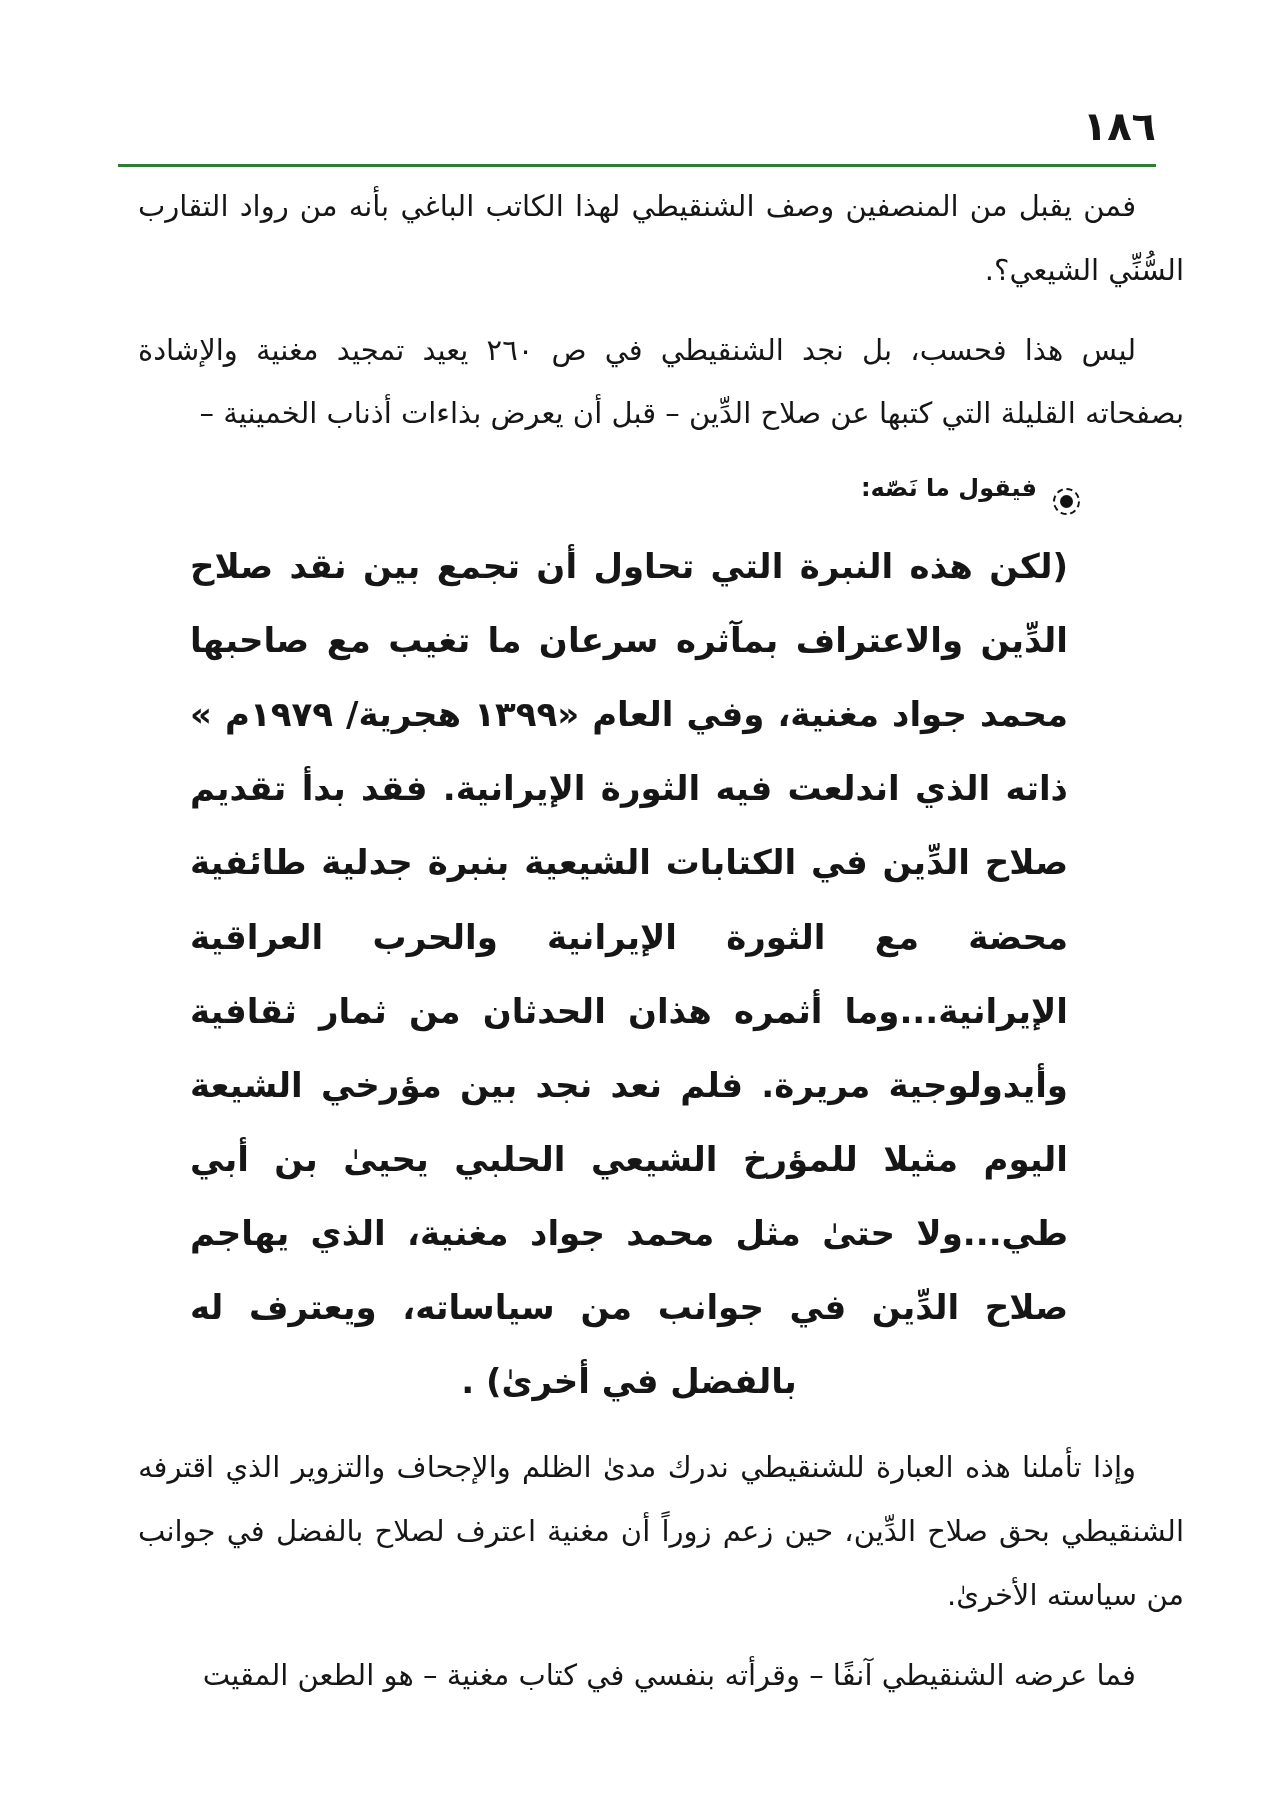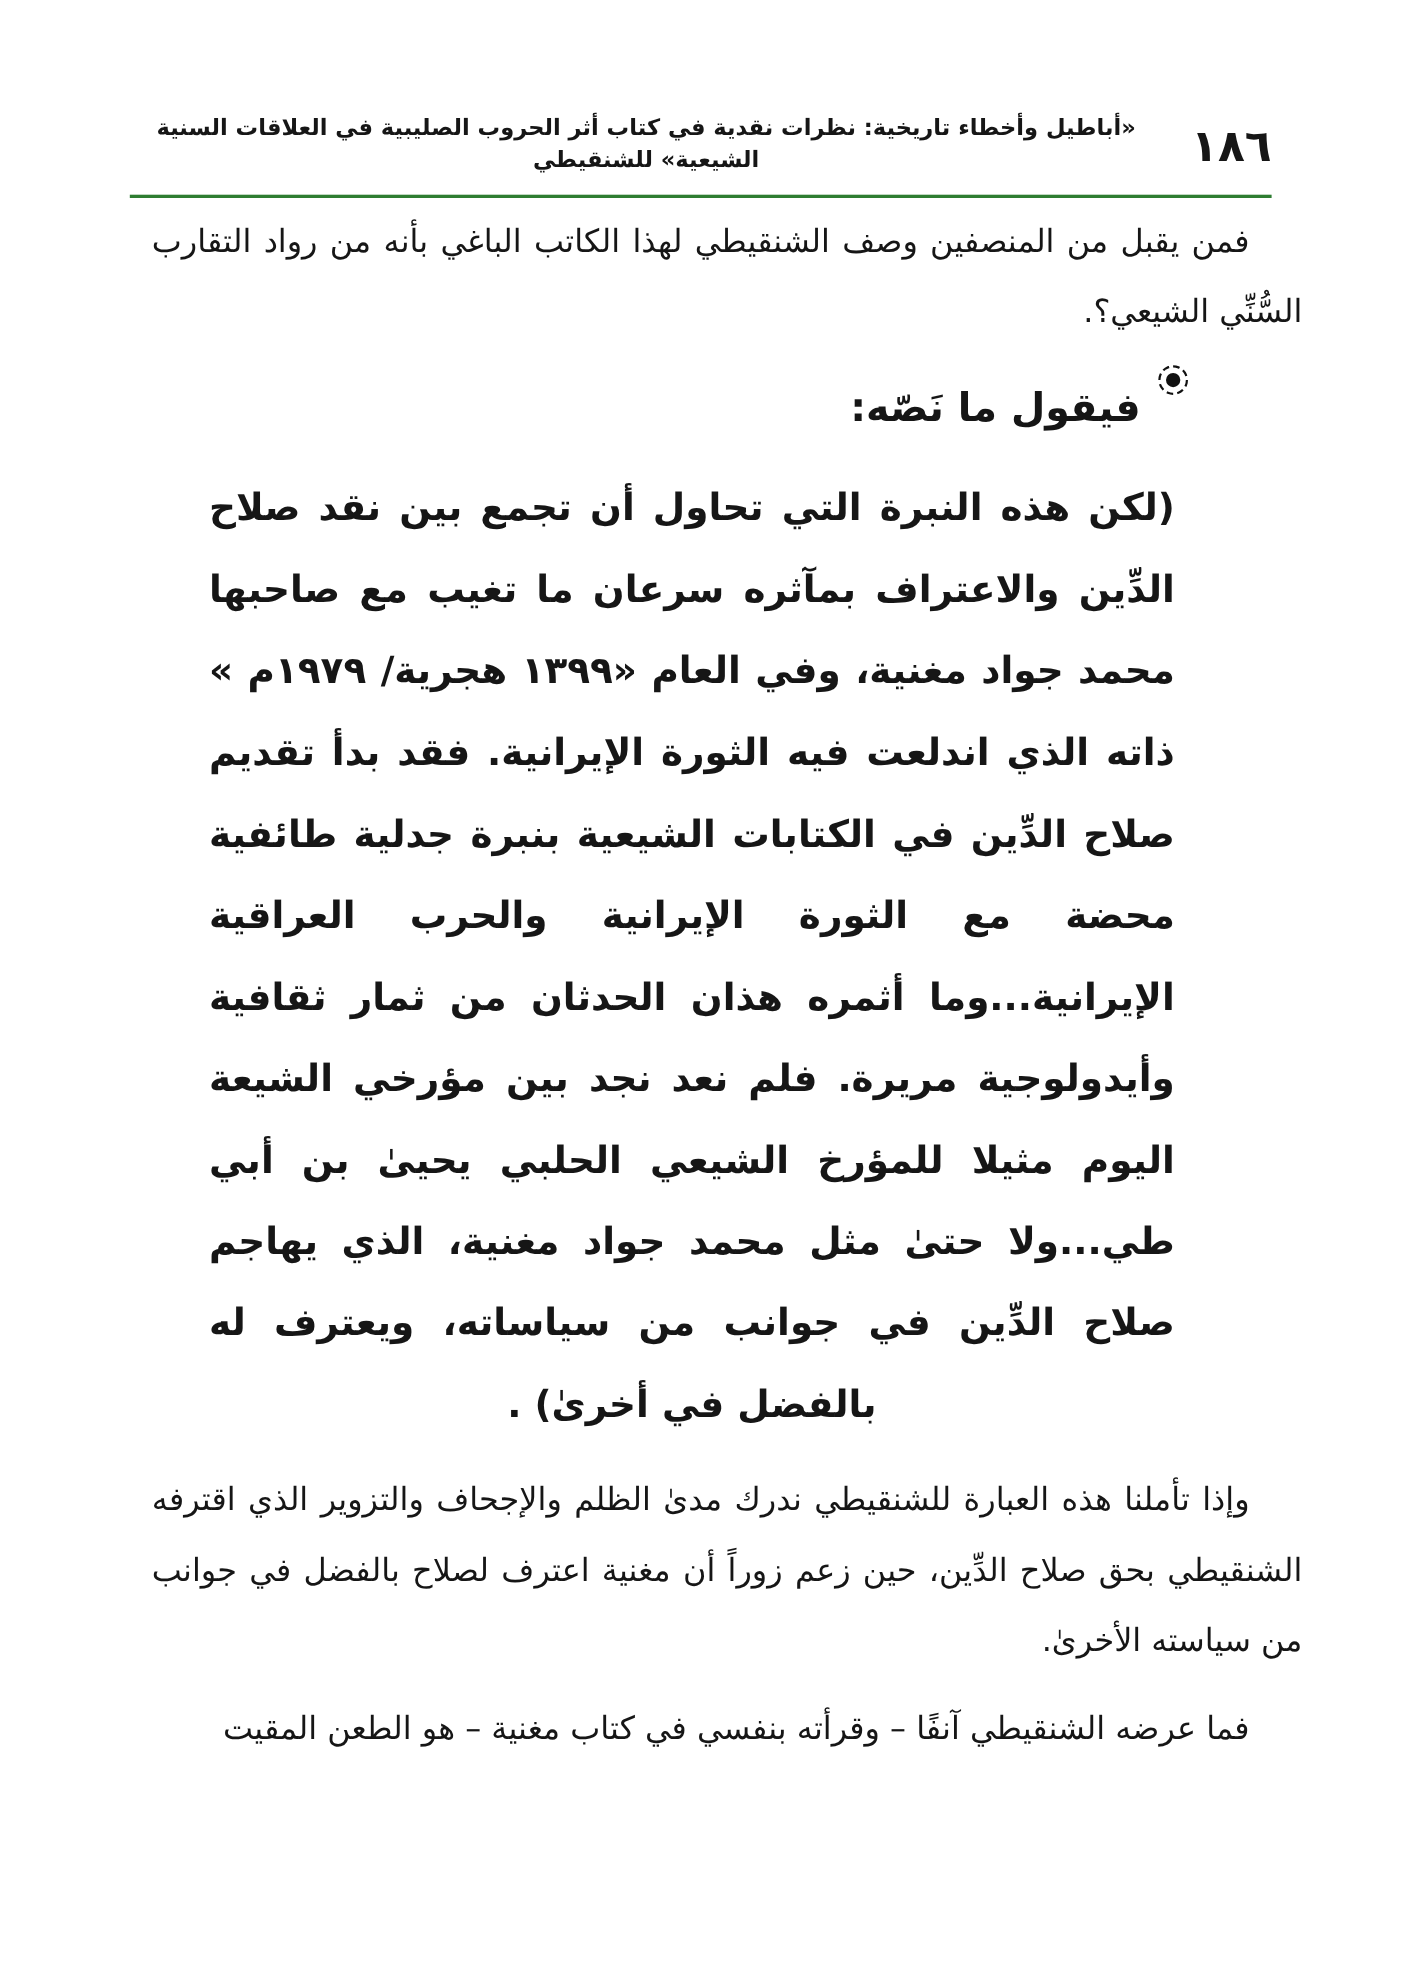--- a/index.html
+++ b/index.html
@@ -62,25 +62,25 @@
   }
   p.para {
     margin: 0 0 16px 0;
     text-indent: 48px;
   }
   p.para:last-child {
     margin-bottom: 0;
   }
   .bullet-line {
     display: flex;
-    align-items: flex-start;
+    align-items: flex-end;
     gap: 16px;
     margin: 2px 104px 14px 0;
     font-weight: bold;
-    font-size: 36px;
+    font-size: 24px;
   }
   .bullet-icon {
     flex: 0 0 auto;
     width: 23px;
     height: 23px;
     border: 2.5px dashed #111111;
     border-radius: 50%;
     display: flex;
     align-items: center;
     justify-content: center;
@@ -105,30 +105,30 @@
     text-align-last: center;  
   }
 </style>
 </head>
 <body>
 
 <div class="page" style="background: rgb(255, 255, 255); color: rgb(22, 22, 22);">
 
   <header class="page-header">
     <div class="page-number">١٨٦</div>
-    <div class="running-title">«أباطيل وأخطاء تاريخية: نظرات نقدية في كتاب أثر الحروب الصليبية في العلاقات السنية الشيعية» للشنقيطي</div>
   </header>
 
   <hr class="header-rule" style="background: rgb(46, 125, 50);">
 
   <main class="content">
 
     <p class="para">فمن يقبل من المنصفين وصف الشنقيطي لهذا الكاتب الباغي بأنه من رواد التقارب السُّنِّي الشيعي؟.</p>
 
 
+    <p class="para">ليس هذا فحسب، بل نجد الشنقيطي في ص ٢٦٠ يعيد تمجيد مغنية والإشادة بصفحاته القليلة التي كتبها عن صلاح الدِّين – قبل أن يعرض بذاءات أذناب الخمينية –</p>
 
     <div class="bullet-line">
       <span class="bullet-icon"></span>
       <span class="bullet-text">فيقول ما نَصّه:</span>
     </div>
 
     <blockquote class="quote">(لكن هذه النبرة التي تحاول أن تجمع بين نقد صلاح الدِّين والاعتراف بمآثره سرعان ما تغيب مع صاحبها محمد جواد مغنية، وفي العام «١٣٩٩ هجرية/ ١٩٧٩م » ذاته الذي اندلعت فيه الثورة الإيرانية. فقد بدأ تقديم صلاح الدِّين في الكتابات الشيعية بنبرة جدلية طائفية محضة مع الثورة الإيرانية والحرب العراقية الإيرانية...وما أثمره هذان الحدثان من ثمار ثقافية وأيدولوجية مريرة. فلم نعد نجد بين مؤرخي الشيعة اليوم مثيلا للمؤرخ الشيعي الحلبي يحيىٰ بن أبي طي...ولا حتىٰ مثل محمد جواد مغنية، الذي يهاجم صلاح الدِّين في جوانب من سياساته، ويعترف له بالفضل في أخرىٰ) .</blockquote>
 
     <p class="para">وإذا تأملنا هذه العبارة للشنقيطي ندرك مدىٰ الظلم والإجحاف والتزوير الذي اقترفه الشنقيطي بحق صلاح الدِّين، حين زعم زوراً أن مغنية اعترف لصلاح بالفضل في جوانب من سياسته الأخرىٰ.</p>
 

